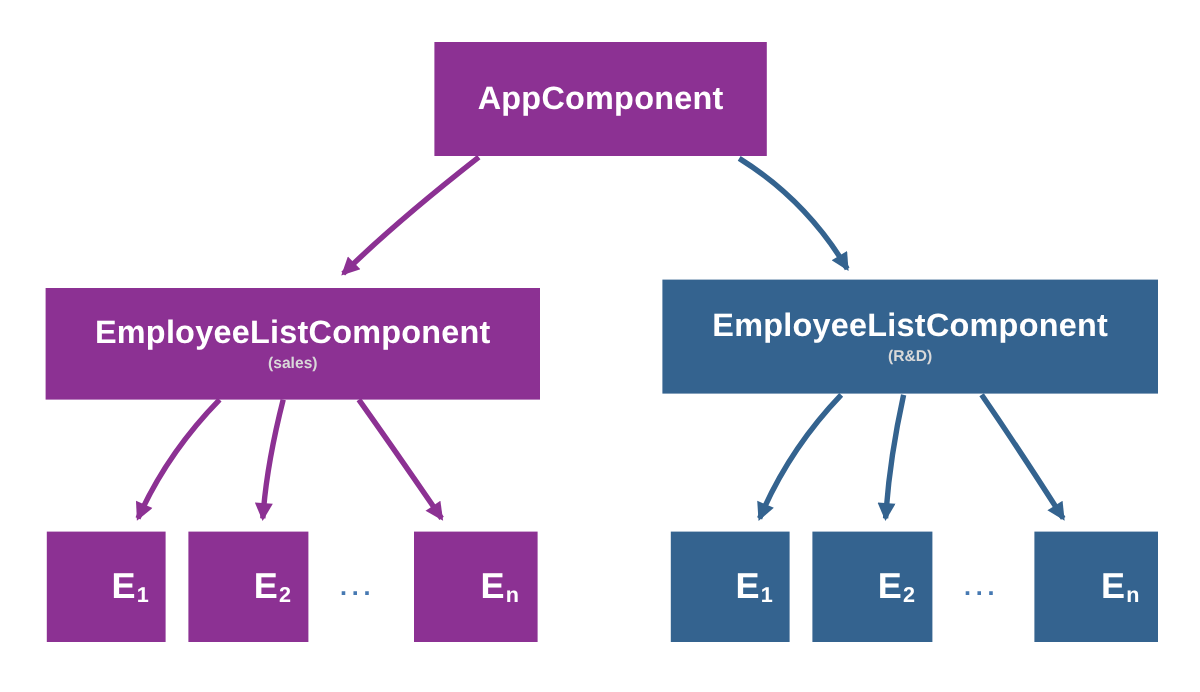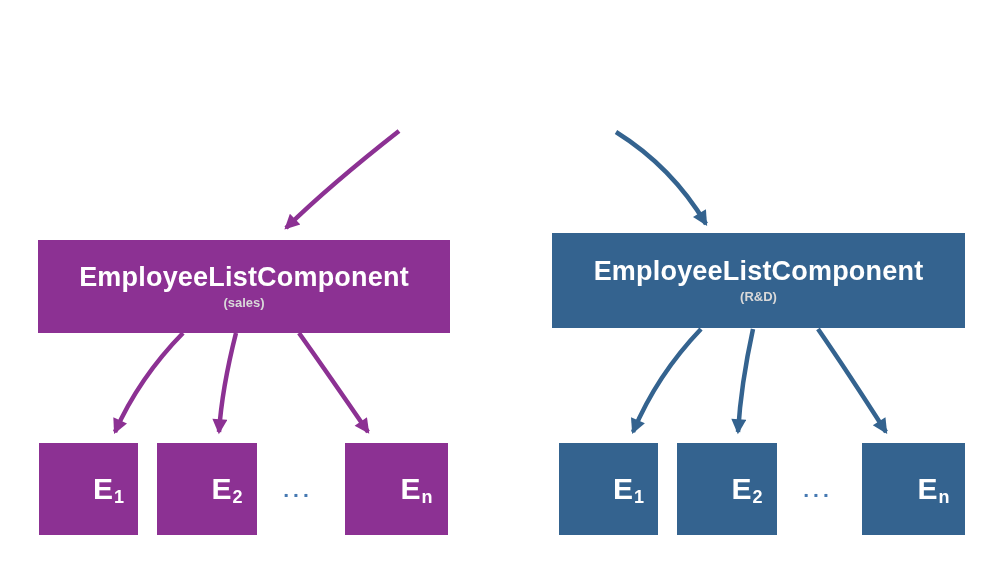--- a/index.html
+++ b/index.html
@@ -104,20 +104,23 @@
 
     <path class="arrow p" d="M183,333 Q139,378 115,432" marker-end="url(#headP)"></path>
     <path class="arrow p" d="M236,333 Q222,388 219,432" marker-end="url(#headP)"></path>
     <path class="arrow p" d="M299,333 Q331,378 368,432" marker-end="url(#headP)"></path>
 
     <path class="arrow b" d="M701,329 Q657,375 633,432" marker-end="url(#headB)"></path>
     <path class="arrow b" d="M753,329 Q741,384 738,432" marker-end="url(#headB)"></path>
     <path class="arrow b" d="M818,329 Q849,374 886,432" marker-end="url(#headB)"></path>
   </svg>
 
+  <div id="app-box" class="box purple">
+    <div class="title-lg">AppComponent</div>
+  </div>
 
   <div id="sales-box" class="box purple">
     <div class="title-lg">EmployeeListComponent</div>
     <div class="subtitle">(sales)</div>
   </div>
 
   <div id="rnd-box" class="box blue">
     <div class="title-lg">EmployeeListComponent</div>
     <div class="subtitle">(R&amp;D)</div>
   </div>

